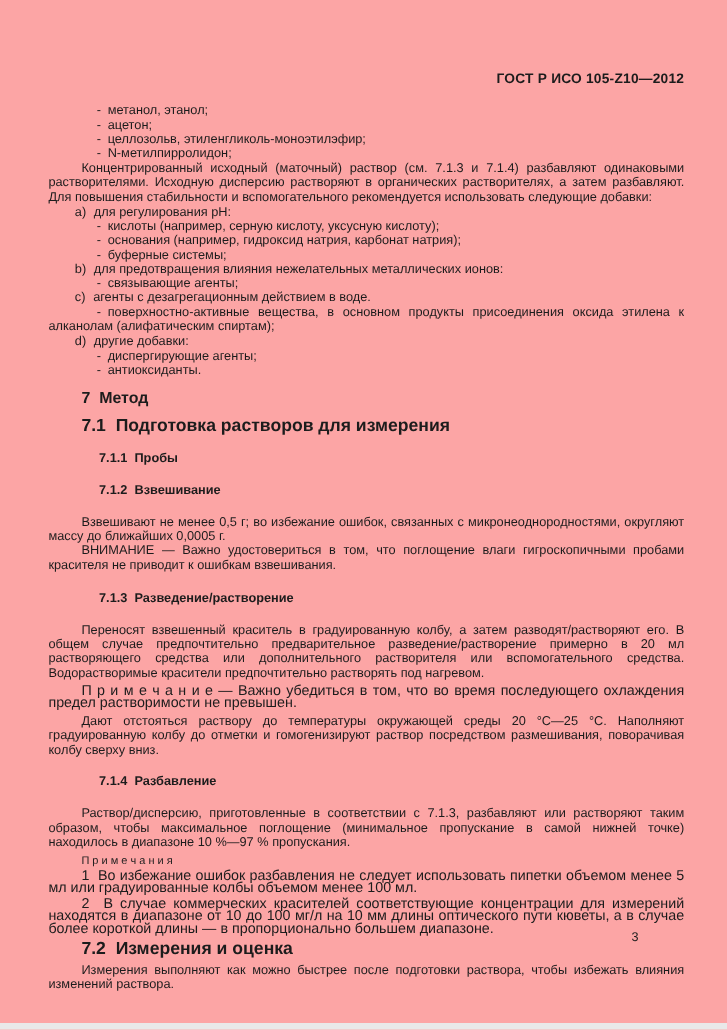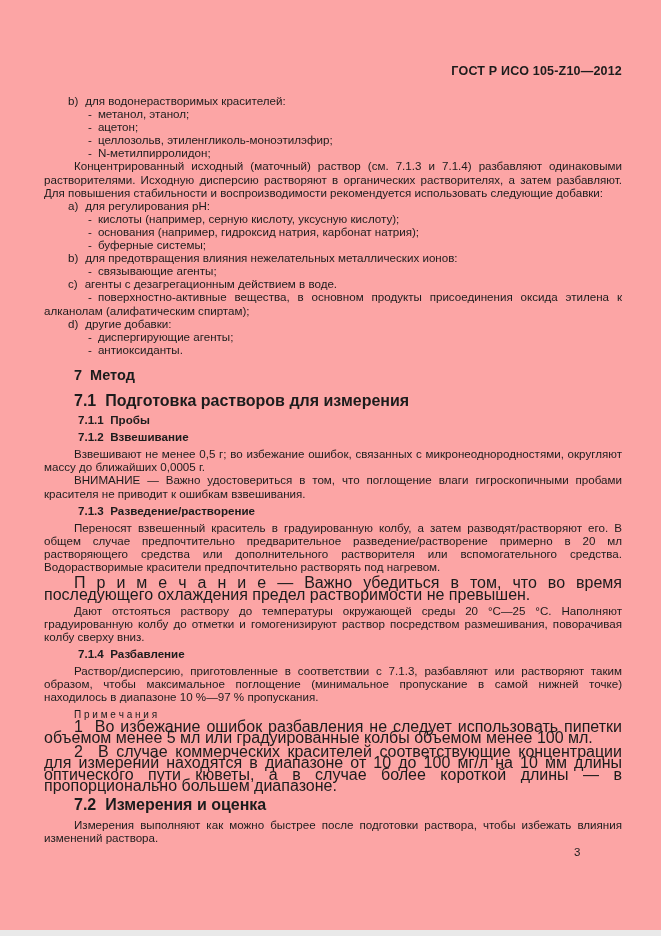--- a/index.html
+++ b/index.html
@@ -31,23 +31,23 @@
   .li2 { text-indent:44px; text-align:justify; }
   .li2 .mk { margin-right:6px; }
   .h1 {
     font-size:14.5px; font-weight:bold;
     padding-left:30px; margin:13px 0 12px 0;
   }
   .h2 {
     font-size:16px; font-weight:bold;
     padding-left:30px; margin:7px 0 6px 0;
   }
-  .h3 { font-weight:bold; padding-left:30px; margin:4px; }
+  .h3 { font-weight:bold; padding-left:30px; margin:16px; }
   .note {
-    font-size:16px; line-height:11.4px;
+    font-size:13px; line-height:11.4px;
     text-indent:30px; text-align:justify;
     margin:4px 0;
   }
   .note-head {
     font-size:10px; line-height:11.4px;
     padding-left:30px; margin:5px 0 1px 0;
   }
   .note.grouped { margin:1px 0 2px 0; }
   .page-number {
     position:absolute;
@@ -57,27 +57,26 @@
 </style>
 </head>
 <body>
 
 <div class="page">
 
   <div class="doc-header">ГОСТ Р ИСО 105-Z10—2012</div>
 
   <div class="body">
 
-    <div class="li1"><span class="mk">b)</span><span>для водонерастворимых красителей:</span></div>
     <div class="li2"><span class="mk">-</span><span>метанол, этанол;</span></div>
     <div class="li2"><span class="mk">-</span><span>ацетон;</span></div>
     <div class="li2"><span class="mk">-</span><span>целлозольв, этиленгликоль-моноэтилэфир;</span></div>
     <div class="li2"><span class="mk">-</span><span>N-метилпирролидон;</span></div>
 
-    <p class="para">Концентрированный исходный (маточный) раствор (см. 7.1.3 и 7.1.4) разбавляют одинаковыми растворителями. Исходную дисперсию растворяют в органических растворителях, а затем разбавляют. Для повышения стабильности и воспроизводимости рекомендуется использовать следующие добавки:</p>
+    <p class="para">Концентрированный исходный (маточный) раствор (см. 7.1.3 и 7.1.4) разбавляют одинаковыми растворителями. Исходную дисперсию растворяют в органических растворителях, а затем разбавляют. Для повышения стабильности и вспомогательного рекомендуется использовать следующие добавки:</p>
 
     <div class="li1"><span class="mk">a)</span><span>для регулирования pH:</span></div>
     <div class="li2"><span class="mk">-</span><span>кислоты (например, серную кислоту, уксусную кислоту);</span></div>
     <div class="li2"><span class="mk">-</span><span>основания (например, гидроксид натрия, карбонат натрия);</span></div>
     <div class="li2"><span class="mk">-</span><span>буферные системы;</span></div>
     <div class="li1"><span class="mk">b)</span><span>для предотвращения влияния нежелательных металлических ионов:</span></div>
     <div class="li2"><span class="mk">-</span><span>связывающие агенты;</span></div>
     <div class="li1"><span class="mk">c)</span><span>агенты с дезагрегационным действием в воде.</span></div>
     <div class="li2"><span class="mk">-</span><span>поверхностно-активные вещества, в основном продукты присоединения оксида этилена к алканолам (алифатическим спиртам);</span></div>
     <div class="li1"><span class="mk">d)</span><span>другие добавки:</span></div>

